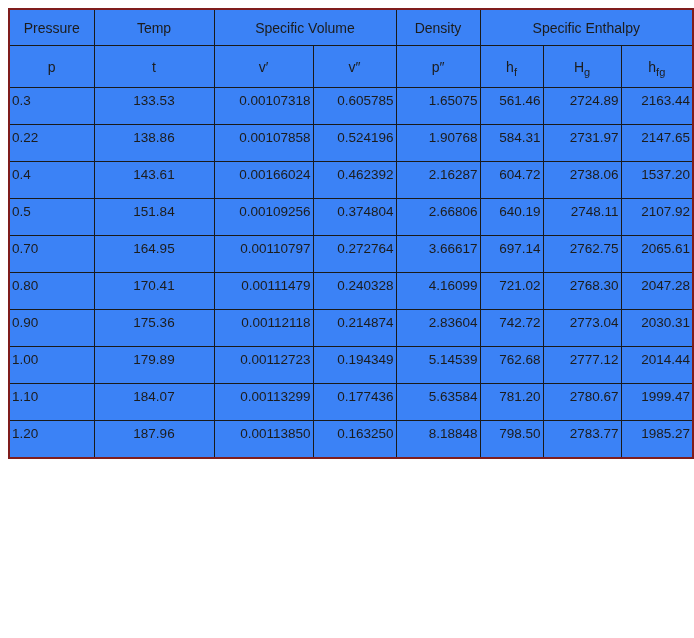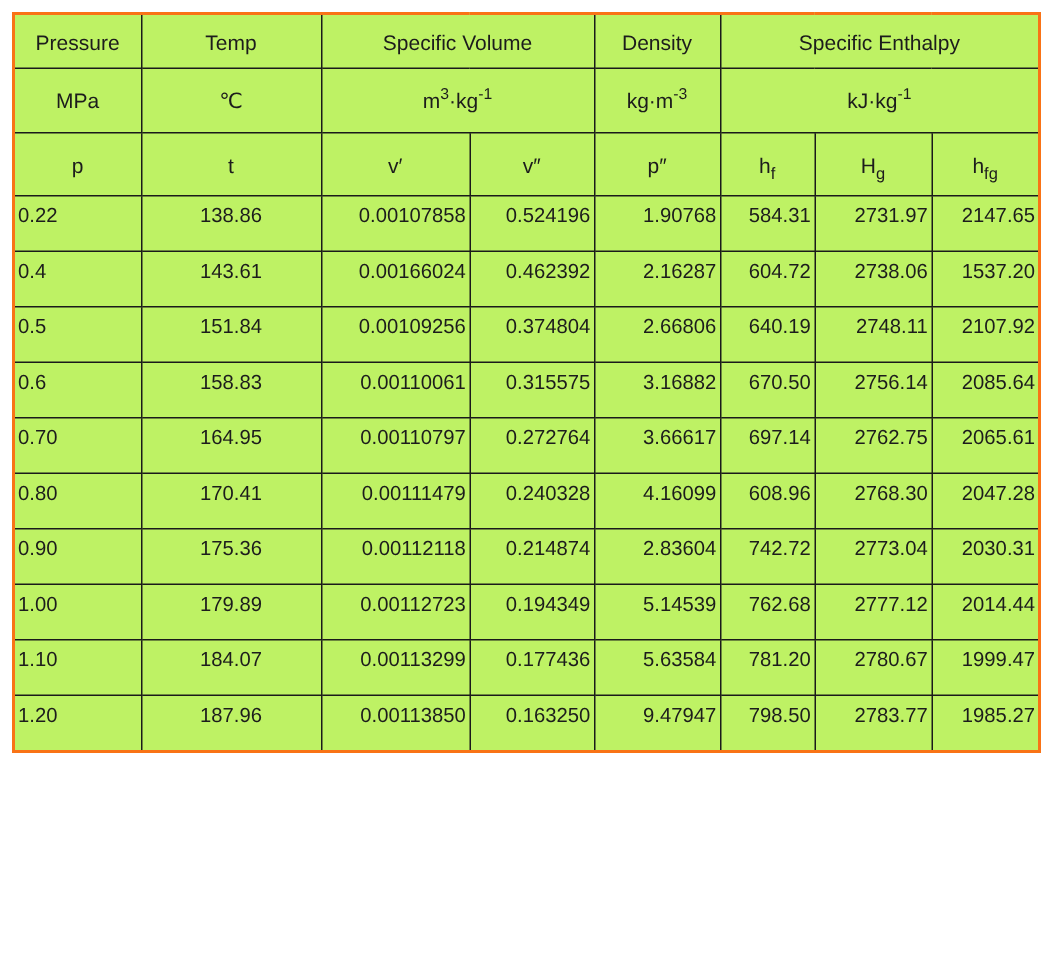--- a/index.html
+++ b/index.html
@@ -11,22 +11,22 @@
     font-family: "Liberation Sans", "DejaVu Sans", sans-serif;
     color: #1c1c1c;
   }
   .page {
     padding: 8px 0 0 8px;
   }
   table.steam-table {
     border-collapse: collapse;
     table-layout: fixed;
     width: 682px;
-    border: 2px solid #f97316;
-    background: #bef264;
+    border: 2px solid #7f1d1d;
+    background: #3b82f6;
   }
   .steam-table th, .steam-table td {
     border: 1px solid #1a1a1a;
     overflow: hidden;
     white-space: nowrap;
   }
   .steam-table thead th {
     font-weight: normal;
     font-size: 14px;
     text-align: center;
@@ -74,40 +74,43 @@
       <col style="width:72px">
     </colgroup>
     <thead>
       <tr class="r1">
         <th>Pressure</th>
         <th>Temp</th>
         <th colspan="2">Specific Volume</th>
         <th>Density</th>
         <th colspan="3">Specific Enthalpy</th>
       </tr>
-      <tr class="r2">
-        <th>MPa</th>
-        <th>℃</th>
-        <th colspan="2"><span>m</span><span class="sup">3</span><span>·kg</span><span class="sup">-1</span></th>
-        <th><span>kg·m</span><span class="sup">-3</span></th>
-        <th colspan="3"><span>kJ·kg</span><span class="sup">-1</span></th>
-      </tr>
       <tr class="r3">
         <th>p</th>
         <th>t</th>
         <th>v′</th>
         <th>v″</th>
         <th>p″</th>
         <th><span>h</span><span class="sub">f</span></th>
         <th><span>H</span><span class="sub">g</span></th>
         <th><span>h</span><span class="sub">fg</span></th>
       </tr>
     </thead>
     <tbody>
         <tr>
+          <td class="al">0.3</td>
+          <td class="ac">133.53</td>
+          <td class="ar">0.00107318</td>
+          <td class="ar">0.605785</td>
+          <td class="ar">1.65075</td>
+          <td class="ar">561.46</td>
+          <td class="ar">2724.89</td>
+          <td class="ar">2163.44</td>
+        </tr>
+        <tr>
           <td class="al">0.22</td>
           <td class="ac">138.86</td>
           <td class="ar">0.00107858</td>
           <td class="ar">0.524196</td>
           <td class="ar">1.90768</td>
           <td class="ar">584.31</td>
           <td class="ar">2731.97</td>
           <td class="ar">2147.65</td>
         </tr>
         <tr>
@@ -124,46 +127,36 @@
           <td class="al">0.5</td>
           <td class="ac">151.84</td>
           <td class="ar">0.00109256</td>
           <td class="ar">0.374804</td>
           <td class="ar">2.66806</td>
           <td class="ar">640.19</td>
           <td class="ar">2748.11</td>
           <td class="ar">2107.92</td>
         </tr>
         <tr>
-          <td class="al">0.6</td>
-          <td class="ac">158.83</td>
-          <td class="ar">0.00110061</td>
-          <td class="ar">0.315575</td>
-          <td class="ar">3.16882</td>
-          <td class="ar">670.50</td>
-          <td class="ar">2756.14</td>
-          <td class="ar">2085.64</td>
-        </tr>
-        <tr>
           <td class="al">0.70</td>
           <td class="ac">164.95</td>
           <td class="ar">0.00110797</td>
           <td class="ar">0.272764</td>
           <td class="ar">3.66617</td>
           <td class="ar">697.14</td>
           <td class="ar">2762.75</td>
           <td class="ar">2065.61</td>
         </tr>
         <tr>
           <td class="al">0.80</td>
           <td class="ac">170.41</td>
           <td class="ar">0.00111479</td>
           <td class="ar">0.240328</td>
           <td class="ar">4.16099</td>
-          <td class="ar">608.96</td>
+          <td class="ar">721.02</td>
           <td class="ar">2768.30</td>
           <td class="ar">2047.28</td>
         </tr>
         <tr>
           <td class="al">0.90</td>
           <td class="ac">175.36</td>
           <td class="ar">0.00112118</td>
           <td class="ar">0.214874</td>
           <td class="ar">2.83604</td>
           <td class="ar">742.72</td>
@@ -188,20 +181,20 @@
           <td class="ar">5.63584</td>
           <td class="ar">781.20</td>
           <td class="ar">2780.67</td>
           <td class="ar">1999.47</td>
         </tr>
         <tr>
           <td class="al">1.20</td>
           <td class="ac">187.96</td>
           <td class="ar">0.00113850</td>
           <td class="ar">0.163250</td>
-          <td class="ar">9.47947</td>
+          <td class="ar">8.18848</td>
           <td class="ar">798.50</td>
           <td class="ar">2783.77</td>
           <td class="ar">1985.27</td>
         </tr>
       </tbody>
   </table>
 </div>
 
 </body></html>

